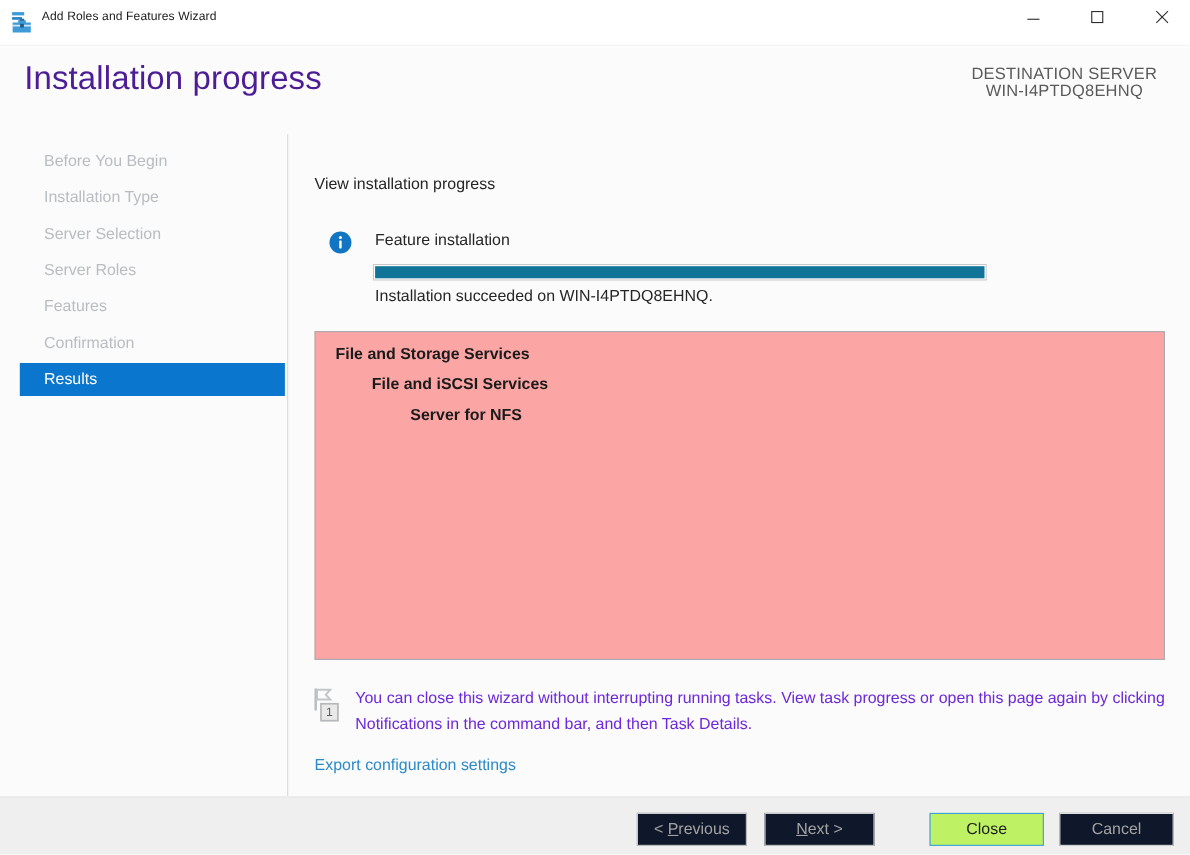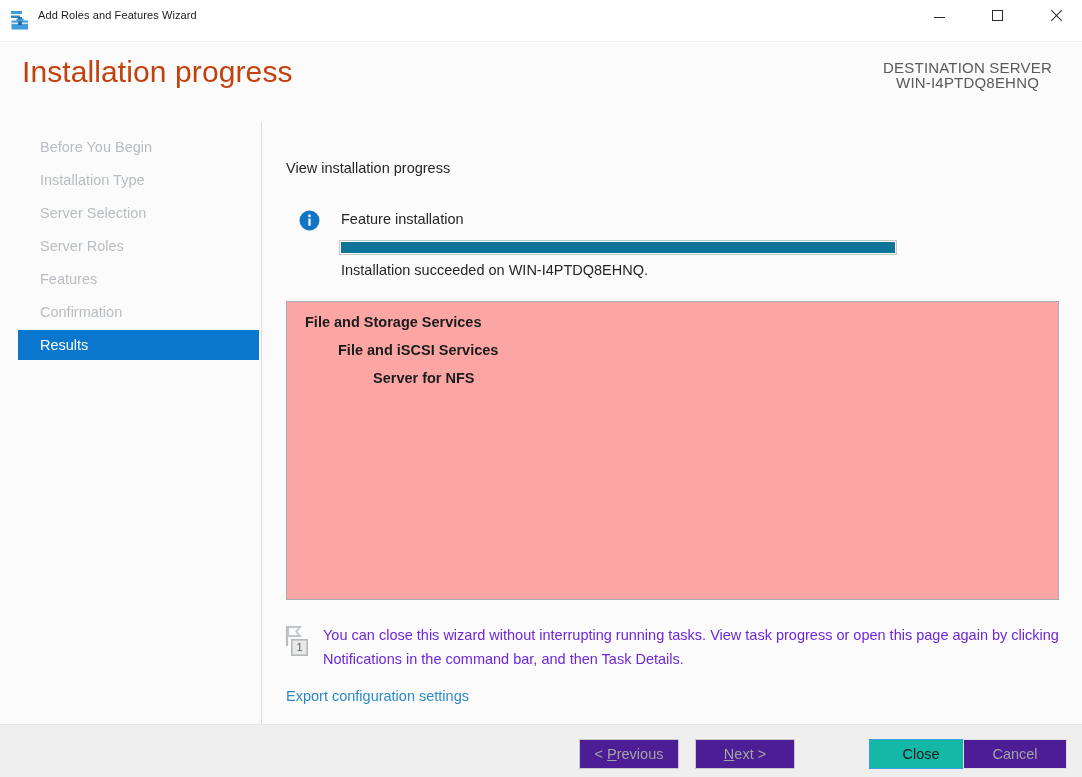--- a/index.html
+++ b/index.html
@@ -82,21 +82,21 @@
     position: absolute;
     left: 0; top: 43px;
     width: 1082px; height: 79px;
     background: #fbfbfb;
   }
   .page-title {
     position: absolute;
     left: 22px; top: 12px;
     font-size: 30px;
     font-weight: 300;
-    color: #c2410c;
+    color: #4c1d95;
     letter-spacing: .1px;
     white-space: nowrap;
   }
   .dest-block {
     position: absolute;
     right: 30px; top: 17px;
     text-align: center;
     font-size: 15px;
     color: #5a5a5a;
     line-height: 15px;
@@ -238,35 +238,34 @@
     box-sizing: border-box;
   }
   .btn {
     position: absolute;
     top: 14px;
     height: 30px;
     line-height: 28px;
     text-align: center;
     font-size: 14.5px;
     box-sizing: border-box;
-    background: #4c1d95;
+    background: #0f172a;
     border: 1px solid #cdcdcd;
     color: #a3a3a3;
     white-space: nowrap;
   }
   .btn u { text-decoration: underline; }
   .btn-prev   { left: 579px; width: 100px; border-color: #c9c9c9; }
   .btn-next   { left: 695px; width: 100px; border-color: #c9c9c9; }
   .btn-close  {
     left: 845px; width: 104px;
-    background: #14b8a6;
+    background: #bef264;
     border: 1px solid #3a9fe0;
     color: #1b1b1b;
     cursor: pointer;
-    margin-left: 24px;
   }
   .btn-cancel { left: 963px; width: 104px; border-color: #e0e0e0; }
 </style>
 </head>
 <body>
 
 <div class="titlebar">
   <span class="title-icon">
     <svg width="22" height="22" viewBox="0 0 22 22">
       <rect x="2" y="2" width="11" height="3" fill="#3f9ad8"></rect>

